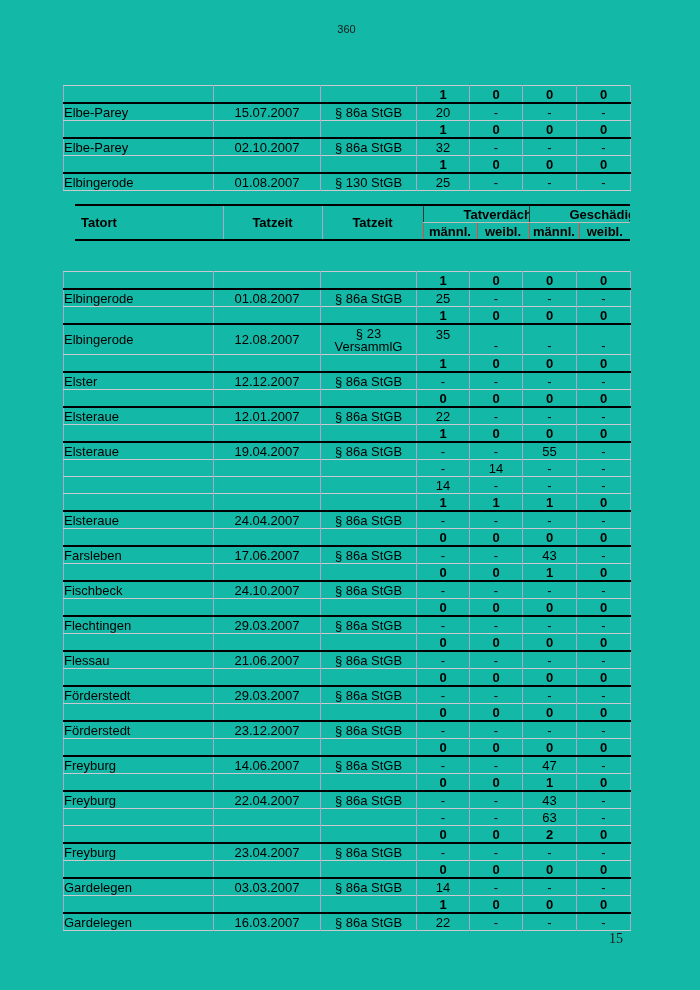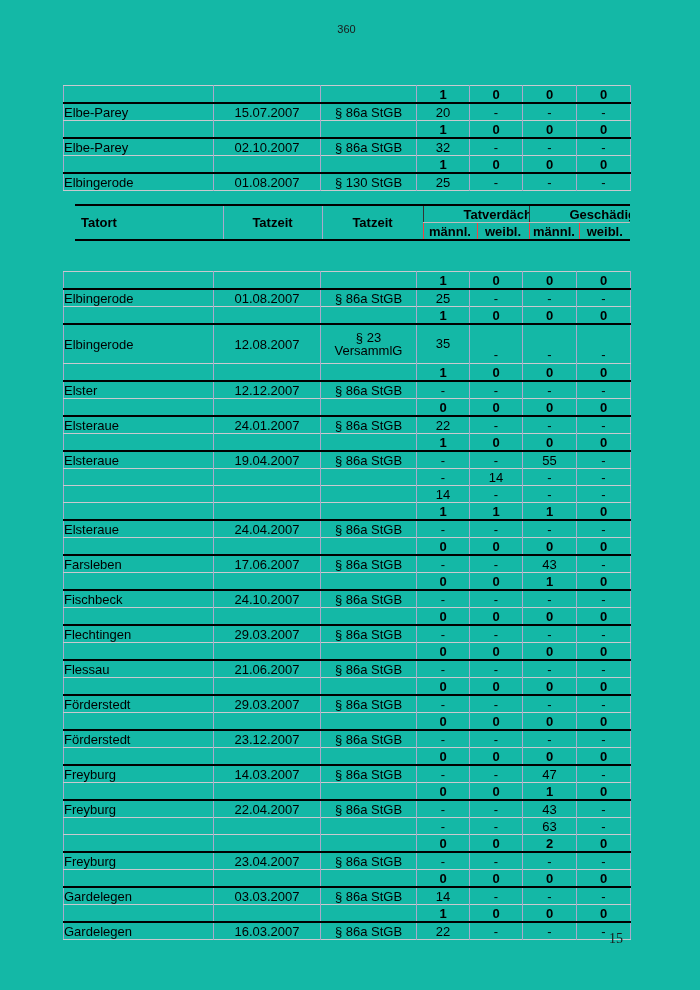--- a/index.html
+++ b/index.html
@@ -20,21 +20,21 @@
   .doc-table tr{border-bottom:1px solid #c9c9cf;}
   .doc-table tr.row-summary{border-bottom:2px solid #000;}
   .doc-table td{border-left:1px solid #a9a9cb;height:16px;font-size:13px;line-height:15px;
                 padding:0;overflow:hidden;white-space:nowrap;vertical-align:middle;}
   .doc-table td:first-child{border-left:none;}
   .c-tatort{text-align:left;padding-left:5px;}
   .c-tatzeit,.c-delikt,.c-num{text-align:center;}
   .row-summary .c-num{font-weight:bold;}
   tr.tall td{height:26px;}
   tr.tall .c-delikt{white-space:pre-line;line-height:13px;}
-  td.va-top{vertical-align:top;line-height:14px;padding-top:12px;margin-left:12px;}
+  td.va-top{vertical-align:top;line-height:14px;padding-top:3px;margin-left:12px;}
   td.va-bottom{vertical-align:bottom;line-height:14px;padding-bottom:1px;}
 
   
   .header-table{position:absolute;left:75px;top:204px;width:555px;border-collapse:collapse;
                 table-layout:fixed;border-top:2px solid #000;border-bottom:2px solid #000;}
   .header-table th{font-size:13px;font-weight:bold;padding:0;height:16px;text-align:center;
                    vertical-align:middle;overflow:hidden;white-space:nowrap;}
   .header-table th.h-tatort{text-align:left;padding-left:6px;border-left:none;}
   .header-table th.h-mid{border-left:1px solid #a9a9cb;}
   .header-table th.grp{border-left:1px solid #333;border-bottom:1px solid #bdbdbd;padding-left:40px;}
@@ -212,21 +212,21 @@
           <td class="c-tatort"></td>
           <td class="c-tatzeit"></td>
           <td class="c-delikt"></td>
           <td class="c-num">0</td>
           <td class="c-num">0</td>
           <td class="c-num">0</td>
           <td class="c-num">0</td>
         </tr>
         <tr class="row-data">
           <td class="c-tatort">Elsteraue</td>
-          <td class="c-tatzeit">24.01.2007</td>
+          <td class="c-tatzeit">12.01.2007</td>
           <td class="c-delikt">§ 86a StGB</td>
           <td class="c-num">22</td>
           <td class="c-num">-</td>
           <td class="c-num">-</td>
           <td class="c-num">-</td>
         </tr>
         <tr class="row-summary">
           <td class="c-tatort"></td>
           <td class="c-tatzeit"></td>
           <td class="c-delikt"></td>
@@ -392,21 +392,21 @@
           <td class="c-tatort"></td>
           <td class="c-tatzeit"></td>
           <td class="c-delikt"></td>
           <td class="c-num">0</td>
           <td class="c-num">0</td>
           <td class="c-num">0</td>
           <td class="c-num">0</td>
         </tr>
         <tr class="row-data">
           <td class="c-tatort">Freyburg</td>
-          <td class="c-tatzeit">14.03.2007</td>
+          <td class="c-tatzeit">14.06.2007</td>
           <td class="c-delikt">§ 86a StGB</td>
           <td class="c-num">-</td>
           <td class="c-num">-</td>
           <td class="c-num">47</td>
           <td class="c-num">-</td>
         </tr>
         <tr class="row-summary">
           <td class="c-tatort"></td>
           <td class="c-tatzeit"></td>
           <td class="c-delikt"></td>

